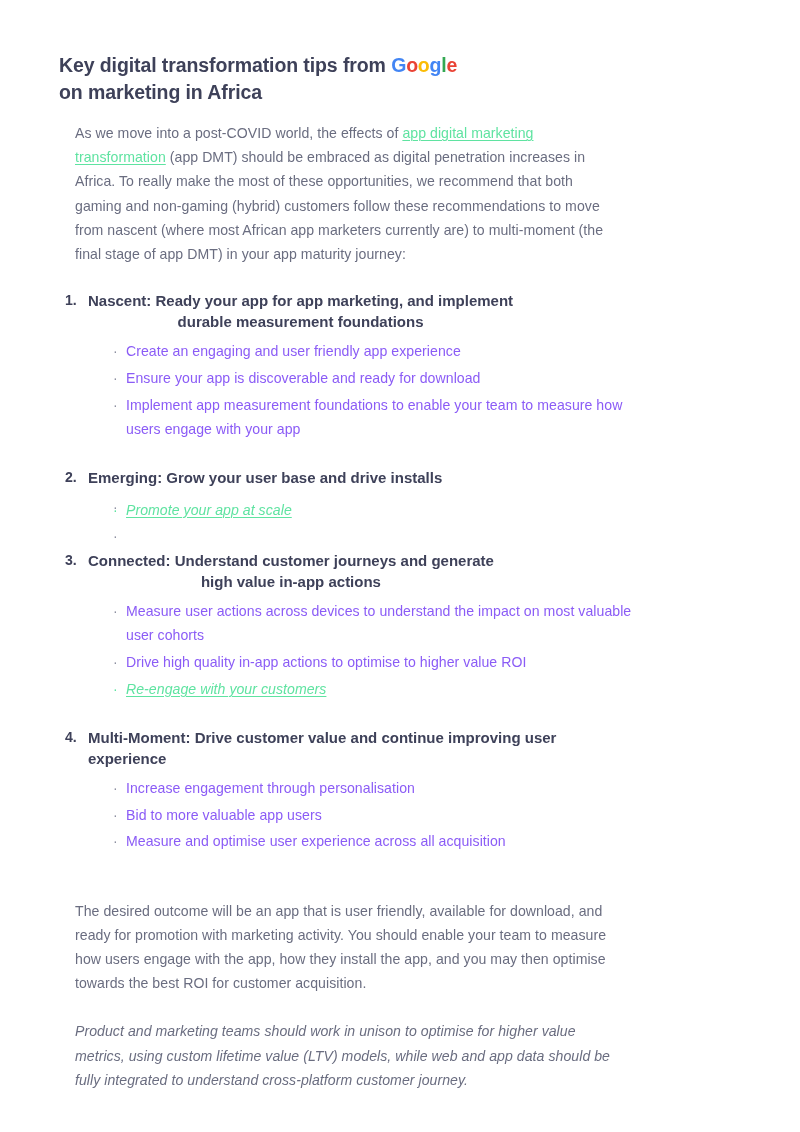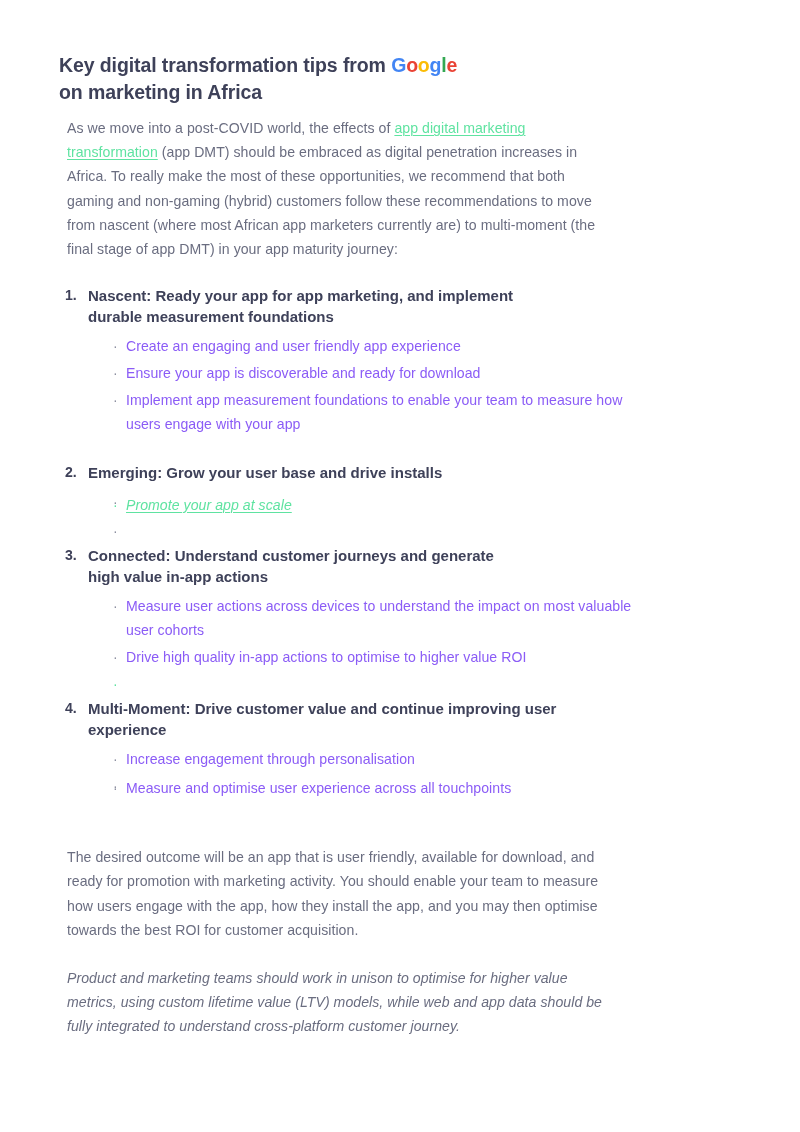--- a/index.html
+++ b/index.html
@@ -40,21 +40,21 @@
   .g-b { color: #4285F4; }
   .g-r { color: #EA4335; }
   .g-y { color: #FBBC05; }
   .g-g { color: #34A853; }
 
   
   .body-par {
     font-size: 14.1px;
     line-height: 24.2px;
     color: #6a6d80;
-    margin: 8px;
+    margin: 16px;
     max-width: 540px;
     letter-spacing: 0.05px;
   }
   .intro-par { max-width: 530px; }
 
   a.doclink, .doclink {
     color: #5fe3a1;
     text-decoration: underline;
     text-underline-offset: 2px;
     text-decoration-thickness: 1px;
@@ -82,21 +82,21 @@
     min-width: 15px;
   }
   .sec-title {
     font-size: 15px;
     font-weight: bold;
     color: #3e4159;
     line-height: 21px;
     letter-spacing: 0px;
     max-width: 540px;
   }
-  .sec-title .wrap2 { display: block; }
+  .sec-title .wrap2 { display: block; text-align: center; }
 
   .bullets {
     list-style: none;
     margin: 7px 0 0 0;
     padding: 0;
   }
   .bullet {
     position: relative;
     display: flex;
     align-items: flex-start;
@@ -205,42 +205,44 @@
         <li class="bullet">
           <span class="bullet-dot">·</span>
           <span class="bullet-text">Measure user actions across devices to understand the impact on most valuable user cohorts</span>
         </li>
         <li class="bullet">
           <span class="bullet-dot">·</span>
           <span class="bullet-text">Drive high quality in-app actions to optimise to higher value ROI</span>
         </li>
         <li class="bullet is-link">
           <span class="bullet-dot">·</span>
+          <span class="bullet-text">Re-engage with your customers</span>
         </li>
       </ul>
     </div>
 
     <div class="section">
       <div class="section-head">
         <span class="sec-num">4.</span>
         <span class="sec-title">
           <span>Multi-Moment: Drive customer value and continue improving user experience</span>
         </span>
       </div>
       <ul class="bullets">
         <li class="bullet">
           <span class="bullet-dot">·</span>
           <span class="bullet-text">Increase engagement through personalisation</span>
         </li>
         <li class="bullet">
           <span class="bullet-dot">·</span>
-        </li>
-        <li class="bullet">
-          <span class="bullet-dot">·</span>
-          <span class="bullet-text">Measure and optimise user experience across all touchpoints</span>
+          <span class="bullet-text">Bid to more valuable app users</span>
+        </li>
+        <li class="bullet">
+          <span class="bullet-dot">·</span>
+          <span class="bullet-text">Measure and optimise user experience across all acquisition</span>
         </li>
       </ul>
     </div>
 
   </div>
 
   <div class="closing">
     <p class="body-par">The desired outcome will be an app that is user friendly, available for download, and ready for promotion with marketing activity. You should enable your team to measure how users engage with the app, how they install the app, and you may then optimise towards the best ROI for customer acquisition.</p>
     <p class="body-par">Product and marketing teams should work in unison to optimise for higher value metrics, using custom lifetime value (LTV) models, while web and app data should be fully integrated to understand cross-platform customer journey.</p>
   </div>

